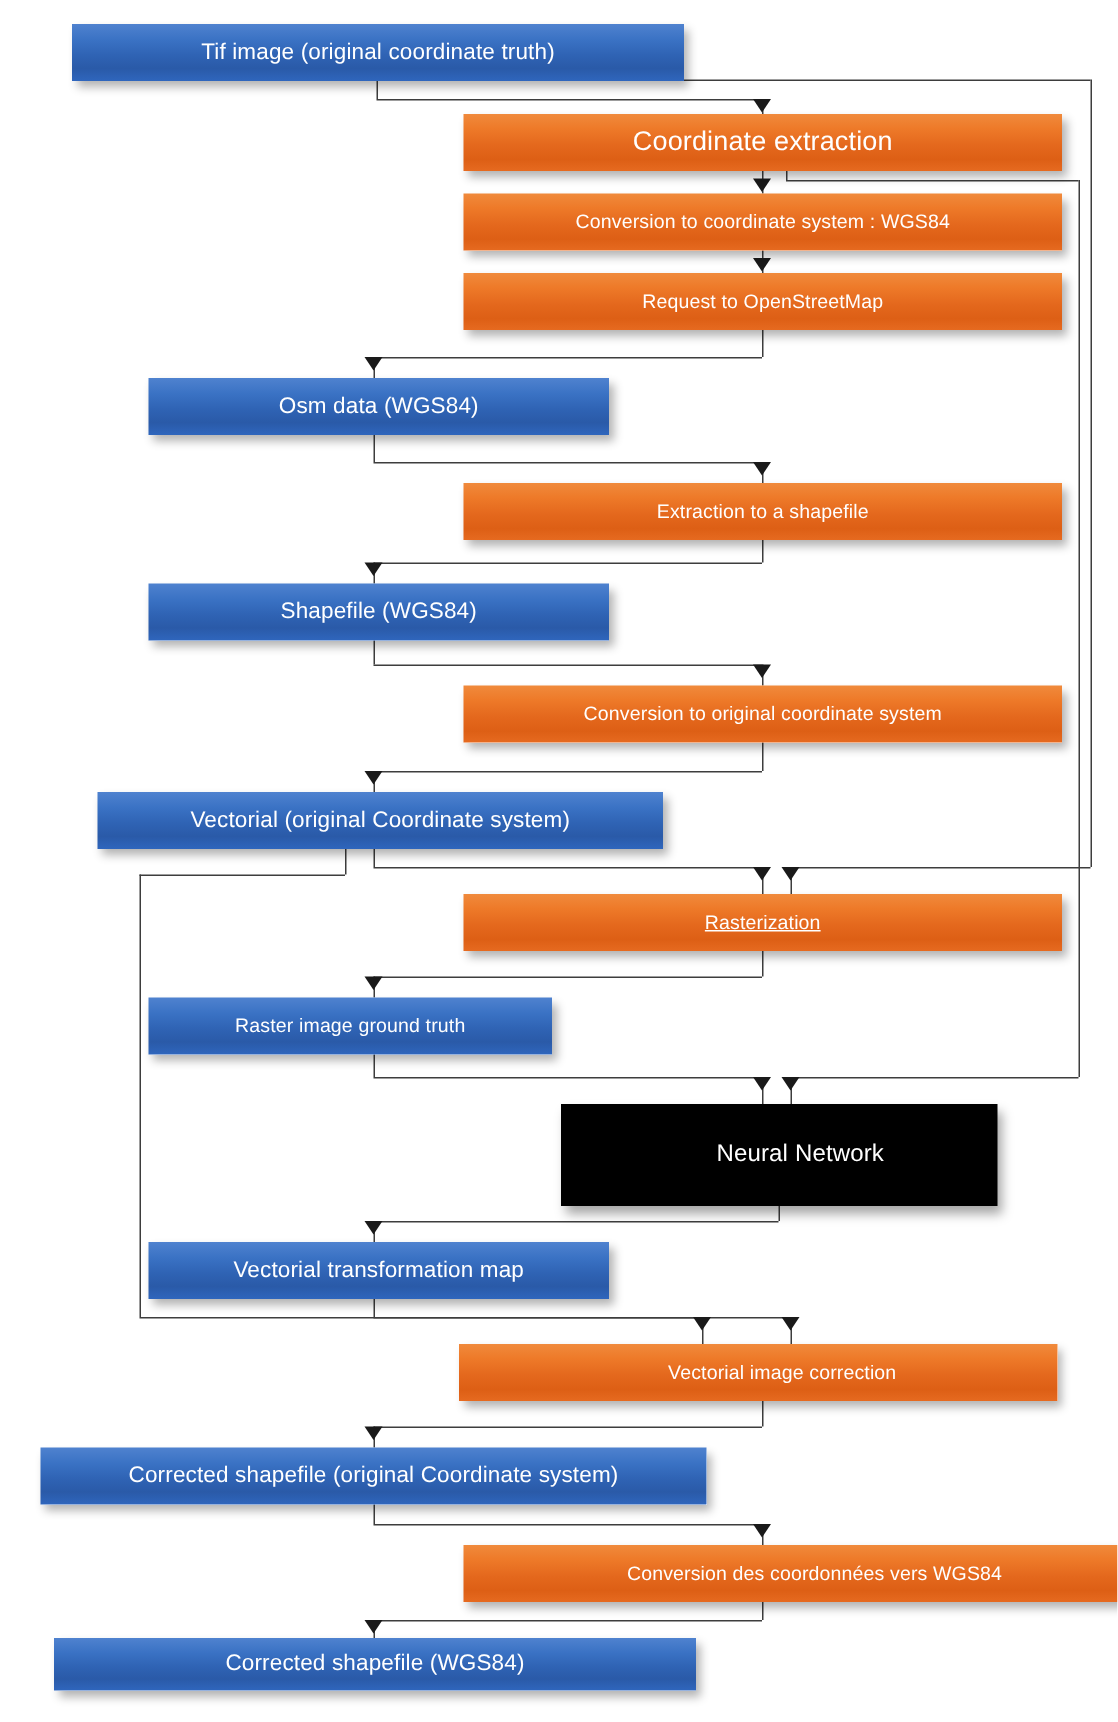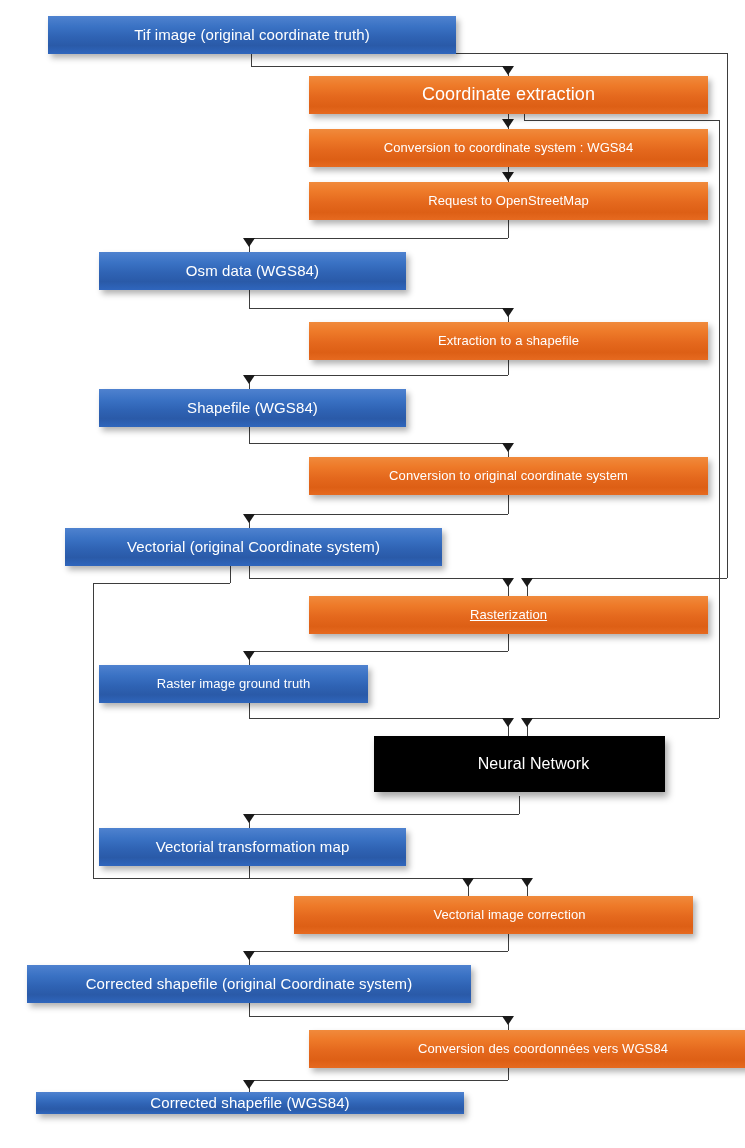--- a/index.html
+++ b/index.html
@@ -155,32 +155,32 @@
       </div>
       <div class="node blue" style="left: 65px; top: 528px; width: 377px; height: 38px; font-size: 15px;">
         <span class="lbl">Vectorial (original Coordinate system)</span>
       </div>
       <div class="node orange" style="left: 309px; top: 596px; width: 399px; height: 38px; font-size: 13px; text-decoration: underline;">
         <span class="lbl">Rasterization</span>
       </div>
       <div class="node blue" style="left: 99px; top: 665px; width: 269px; height: 38px; font-size: 13px;">
         <span class="lbl">Raster image ground truth</span>
       </div>
-      <div class="node black" style="left: 374px; top: 736px; width: 291px; height: 56px; font-size: 16px; padding-left: 28px;">
+      <div class="node black" style="left: 374px; top: 736px; width: 291px; height: 68px; font-size: 16px; padding-left: 28px;">
         <span class="lbl">Neural Network</span>
       </div>
       <div class="node blue" style="left: 99px; top: 828px; width: 307px; height: 38px; font-size: 15px;">
         <span class="lbl">Vectorial transformation map</span>
       </div>
-      <div class="node orange" style="left: 294px; top: 896px; width: 399px; height: 38px; font-size: 13px; padding-left: 32px;">
+      <div class="node orange" style="left: 306px; top: 896px; width: 399px; height: 38px; font-size: 13px; padding-left: 32px;">
         <span class="lbl">Vectorial image correction</span>
       </div>
       <div class="node blue" style="left: 27px; top: 965px; width: 444px; height: 38px; font-size: 15px;">
         <span class="lbl">Corrected shapefile (original Coordinate system)</span>
       </div>
       <div class="node orange" style="left: 309px; top: 1030px; width: 468px; height: 38px; font-size: 13px;">
         <span class="lbl">Conversion des coordonnées vers WGS84</span>
       </div>
-      <div class="node blue" style="left: 36px; top: 1092px; width: 428px; height: 22px; font-size: 15px;">
+      <div class="node blue" style="left: 36px; top: 1092px; width: 428px; height: 35px; font-size: 15px;">
         <span class="lbl">Corrected shapefile (WGS84)</span>
       </div>
     </div>
 </div>
 
 </body></html>

